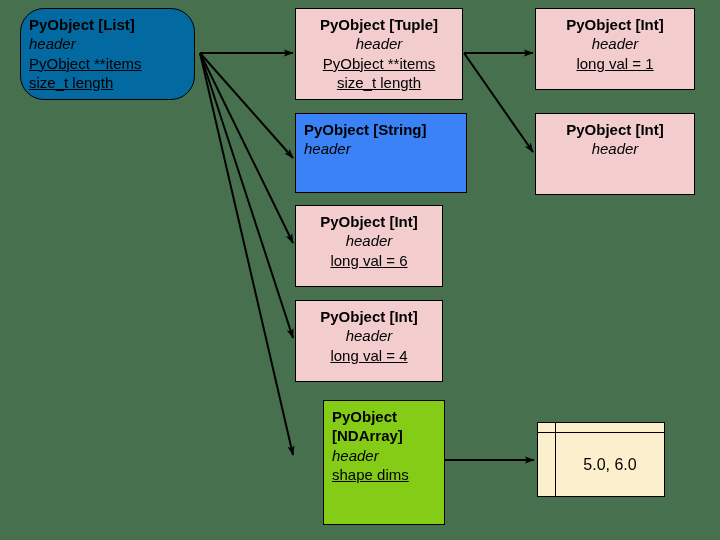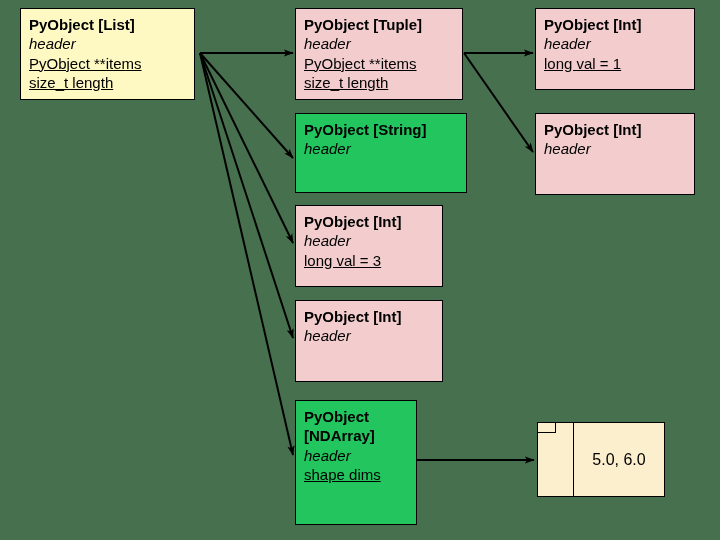--- a/index.html
+++ b/index.html
@@ -39,32 +39,33 @@
     font-weight: bold;
     white-space: pre-line;
   }
   .node .hdr {
     font-style: italic;
   }
   .node .fld {
     font-style: normal;
     text-decoration: underline;
   }
-  .fill-blue   { background: #fef9c3; }
-  .fill-pink   { background: #f3cdcd; }
-  .fill-green  { background: #22c55e; }
-  .fill-cream  { background: #22c55e; }
+  .fill-blue   { background: #0369a1; border-radius: 24px; }
+  .fill-pink   { background: #f3cdcd; text-align: center; }
+  .fill-green  { background: #3b82f6; }
+  .fill-cream  { background: #84cc16; margin-left: 28px; }
 
   
   .buffer {
     position: absolute;
     box-sizing: border-box;
     border: 1px solid #000000;
     background: #fcefcd;
     display: flex;
+    flex-direction: column;
   }
   .buffer .bufhead {
     height: 9px;
     border-bottom: 1px solid #000000;
     flex: 0 0 auto;
     display: flex;
   }
   .buffer .bufbody {
     flex: 1 1 auto;
     display: flex;
@@ -134,26 +135,27 @@
   </div>
 
   <div class="node fill-green" style="left:295px; top:113px; width:172px; height:80px;">
     <div class="title">PyObject [String]</div>
     <div class="hdr">header</div>
   </div>
 
   <div class="node fill-pink" style="left:295px; top:205px; width:148px; height:82px;">
     <div class="title">PyObject [Int]</div>
     <div class="hdr">header</div>
-    <div class="fld">long val = 3</div>
+    <div class="fld">long val = 6</div>
   </div>
 
   <div class="node fill-pink" style="left:295px; top:300px; width:148px; height:82px;">
     <div class="title">PyObject [Int]</div>
     <div class="hdr">header</div>
+    <div class="fld">long val = 4</div>
   </div>
 
   <div class="node fill-cream" style="left:295px; top:400px; width:122px; height:125px;">
     <div class="title">PyObject
 [NDArray]</div>
     <div class="hdr">header</div>
     <div class="fld">shape dims</div>
   </div>
 
   <div class="buffer" style="left:537px; top:422px; width:128px; height:75px;">

